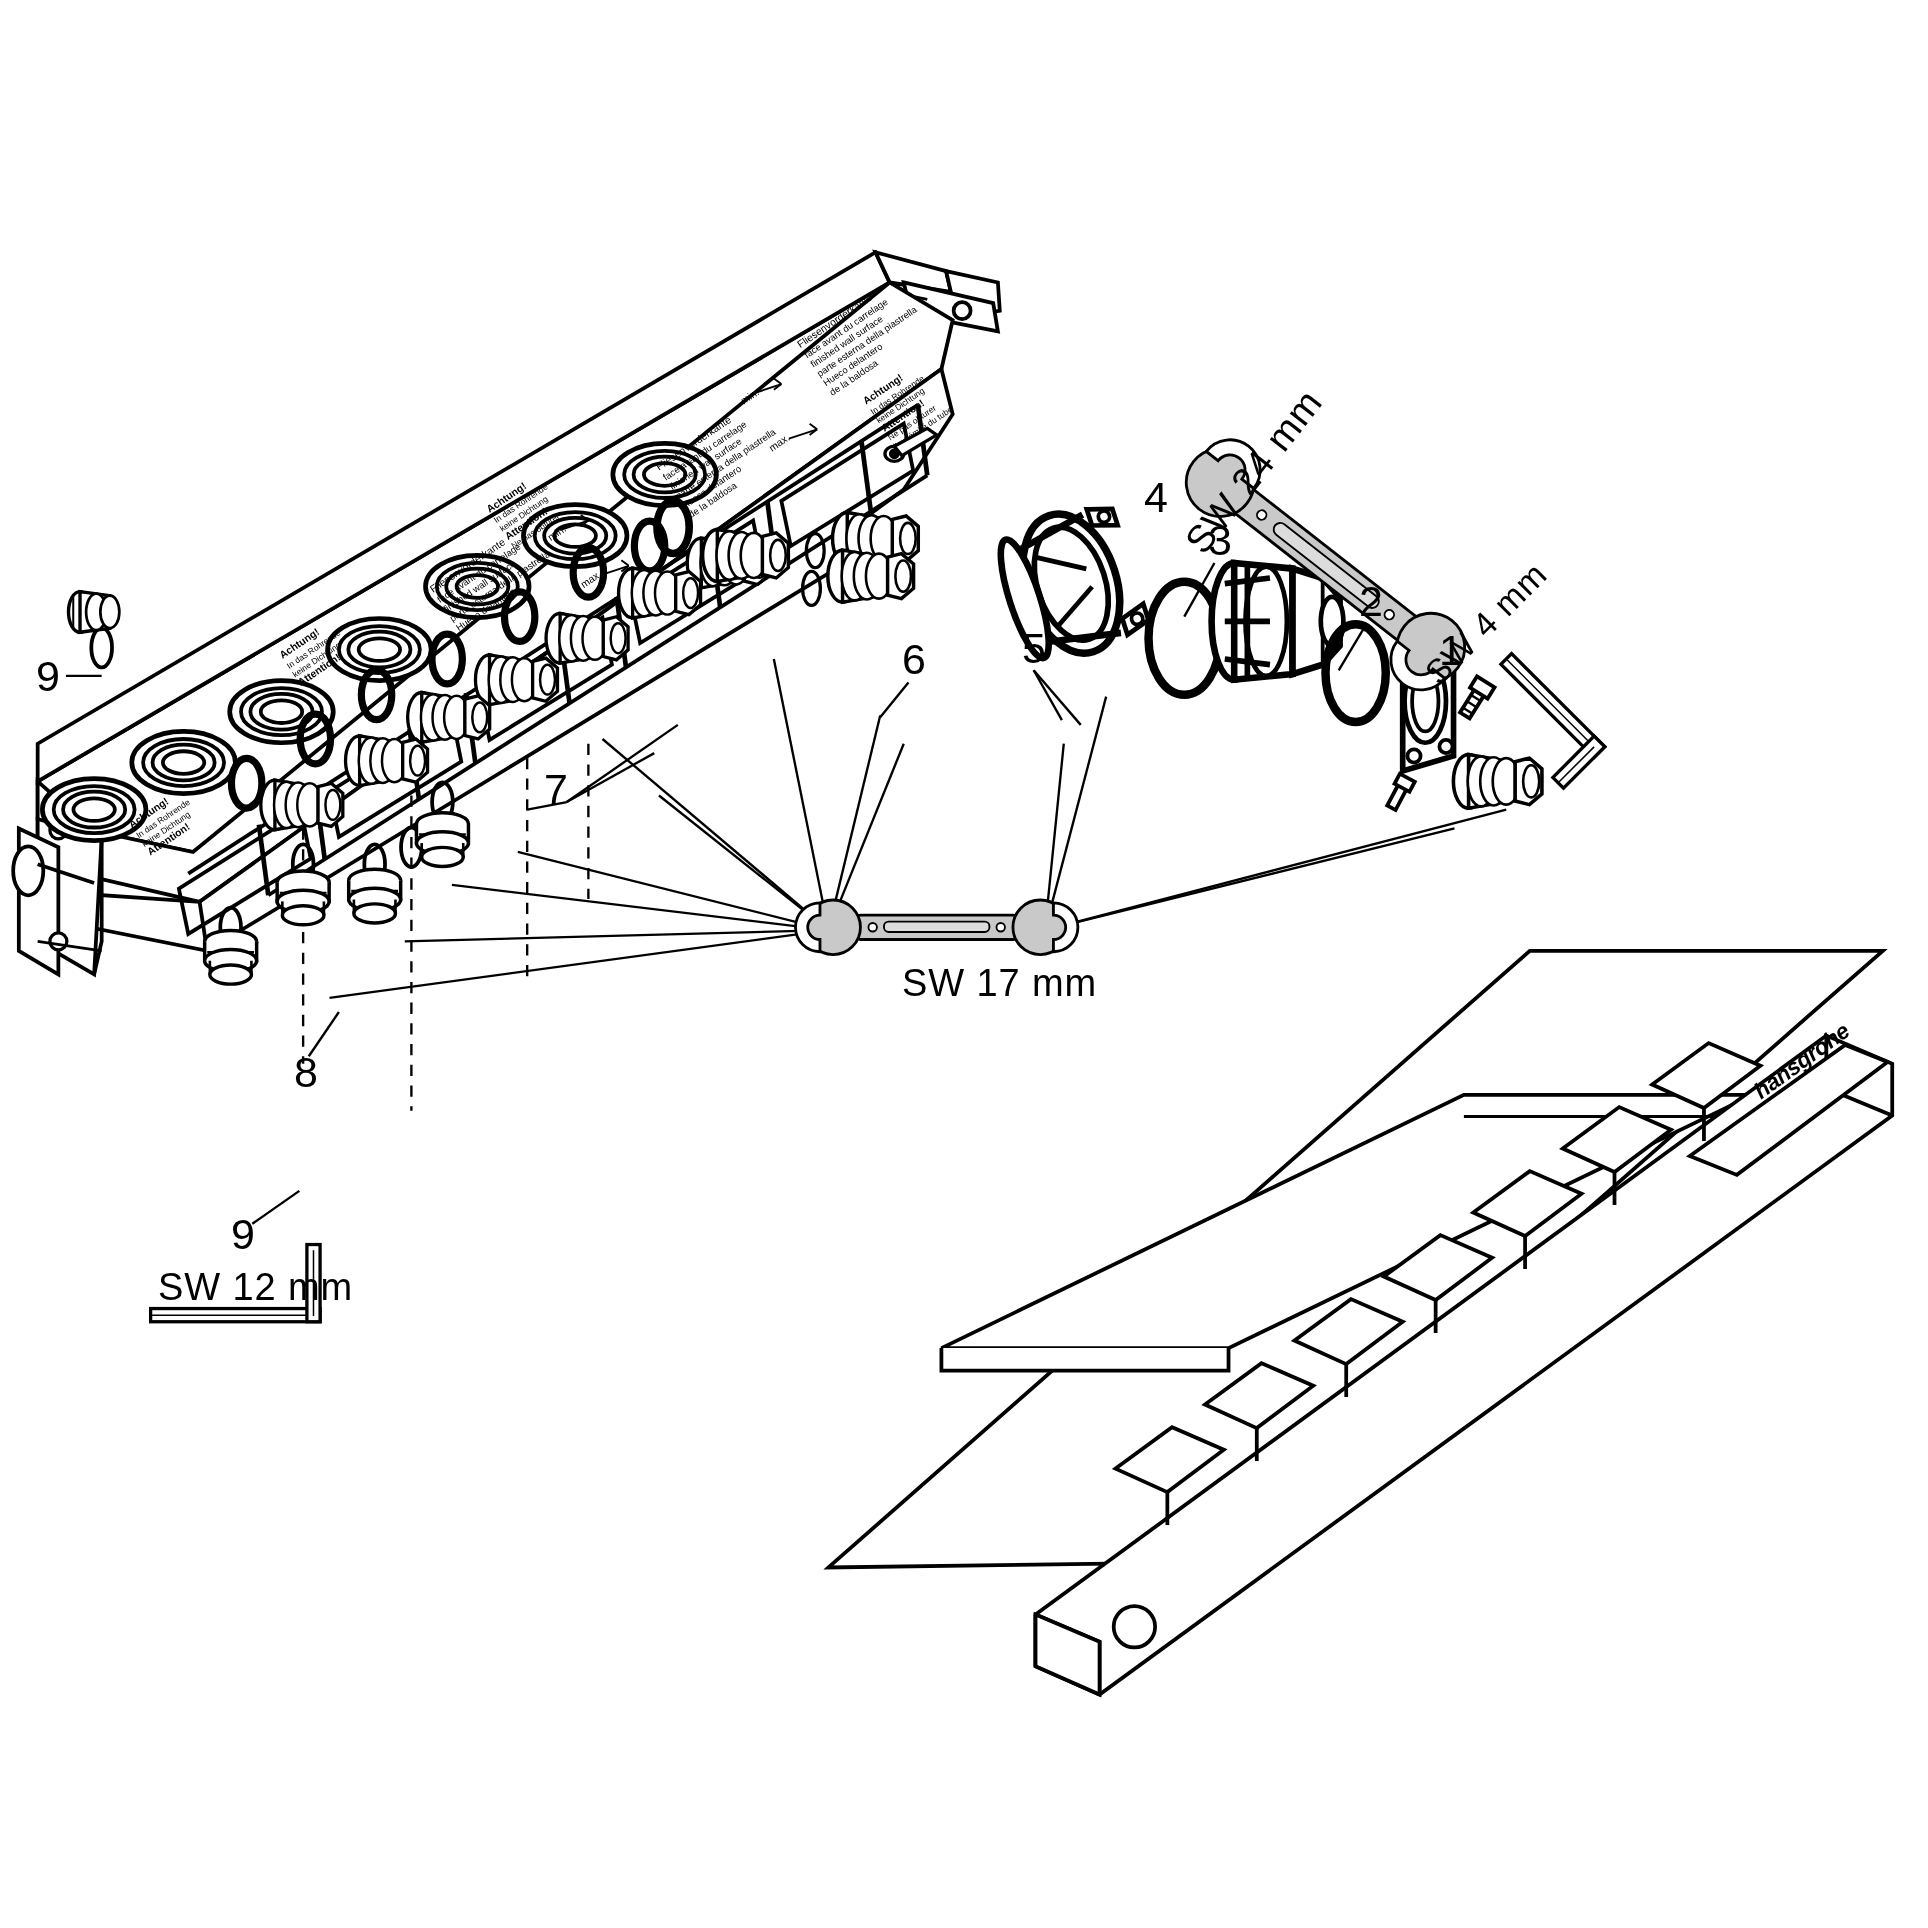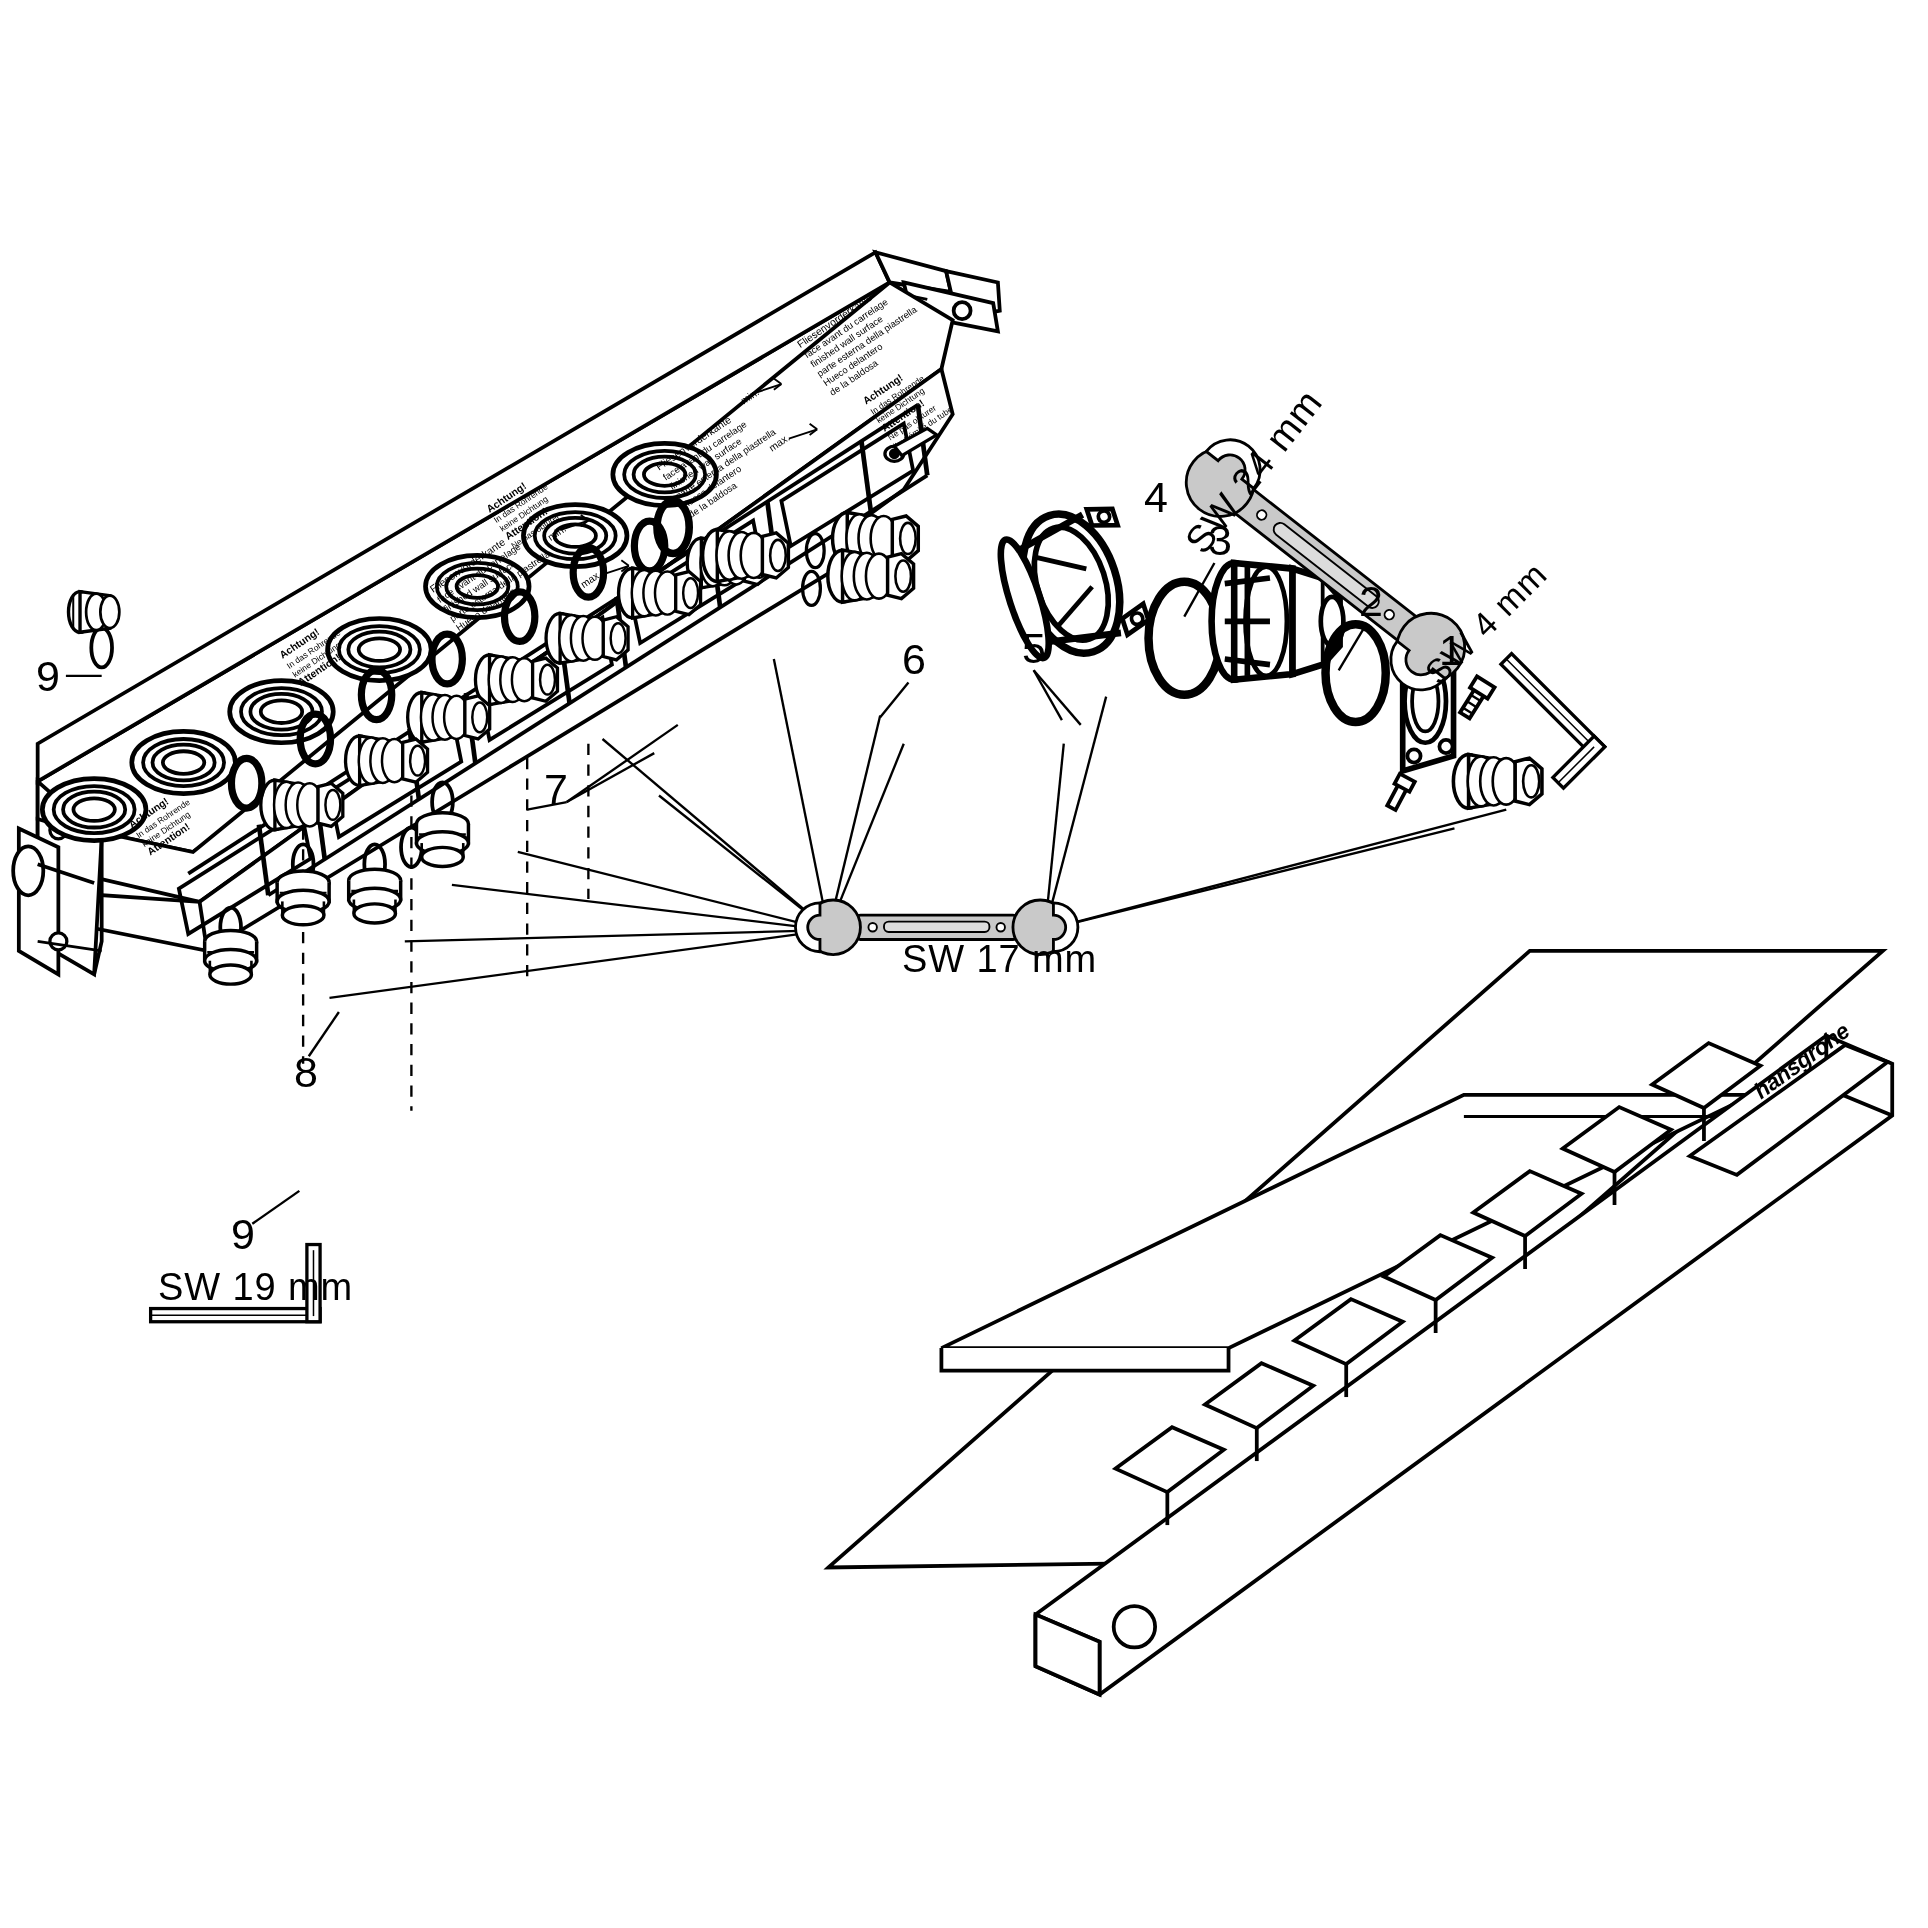--- a/index.html
+++ b/index.html
@@ -550,21 +550,21 @@
 <div class="lbl callout" style="left:902px;top:638px;">6</div>
 <div class="lbl callout" style="left:544px;top:768px;">7</div>
 <div class="lbl callout" style="left:294px;top:1051px;">8</div>
 <div class="lbl callout" style="left:36px;top:655px;">9</div>
 <div class="lbl callout" style="left:231px;top:1213px;">9</div>
 
 <div class="lbl tool-txt" style="left:1194px;top:527px;transform:rotate(-52deg);transform-origin:0 50%;">SW 24 mm</div>
 
 <div class="lbl tool-txt" style="left:1431px;top:659px;transform:rotate(-45deg);transform-origin:0 50%;font-size:34px;">SW 4 mm</div>
 
-<div class="lbl tool-txt" style="left:902px;top:938px;">SW 17 mm</div>
-
-<div class="lbl tool-txt" style="left:158px;top:1266px;">SW 19 mm</div>
+<div class="lbl tool-txt" style="left:902px;top:962px;">SW 17 mm</div>
+
+<div class="lbl tool-txt" style="left:158px;top:1266px;">SW 12 mm</div>
 
 <div class="lbl" style="left:1757px;top:1081px;transform:rotate(-36deg);transform-origin:0 50%;
      font-size:22.6px;font-style:italic;font-weight:600;letter-spacing:-0.5px;">hansgrohe</div>
 
 </div>
 
 
 </body></html>

